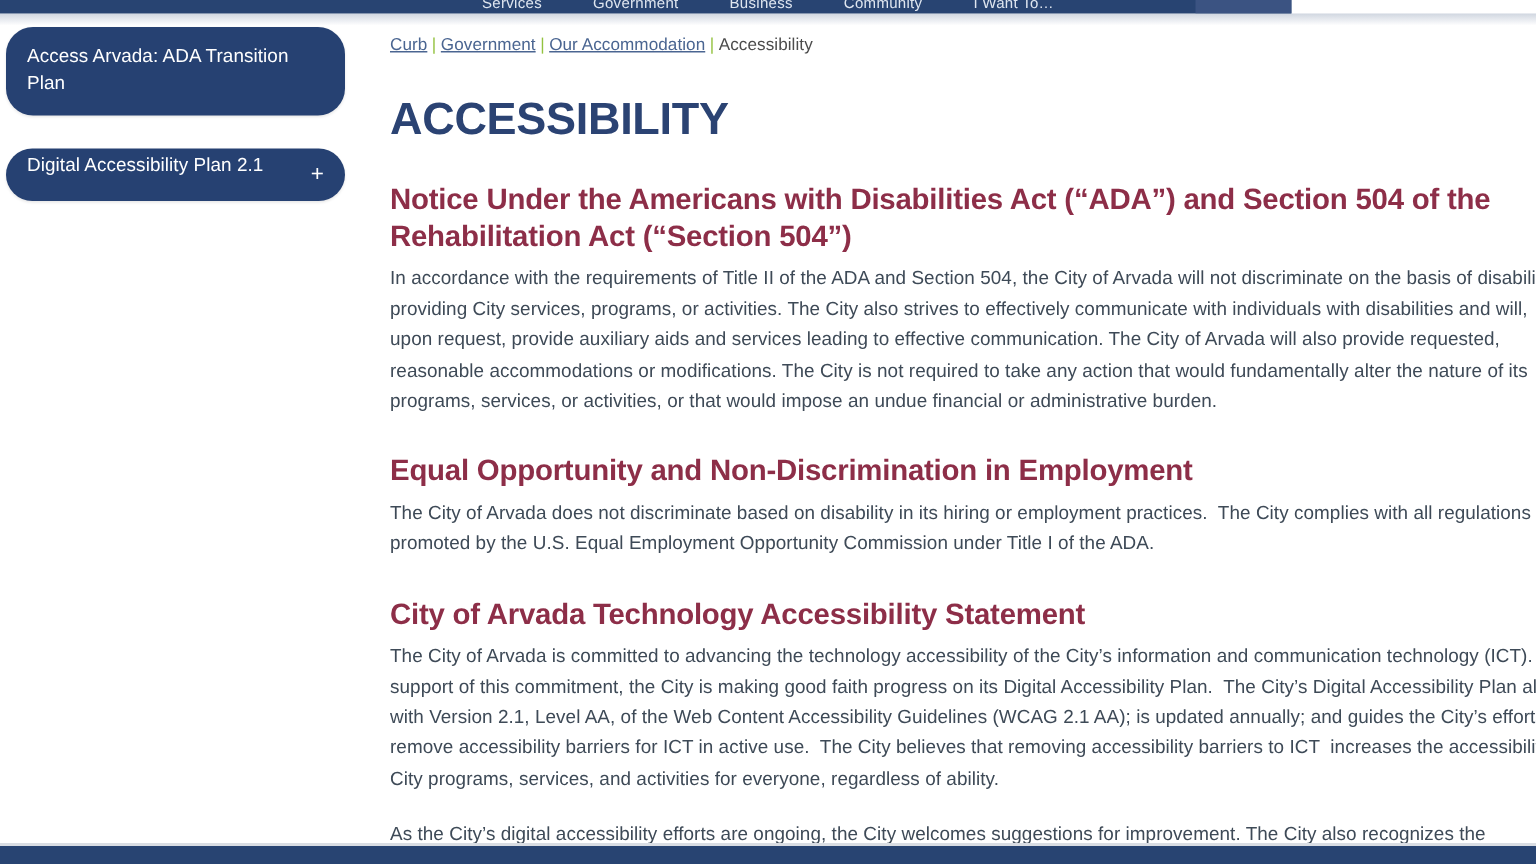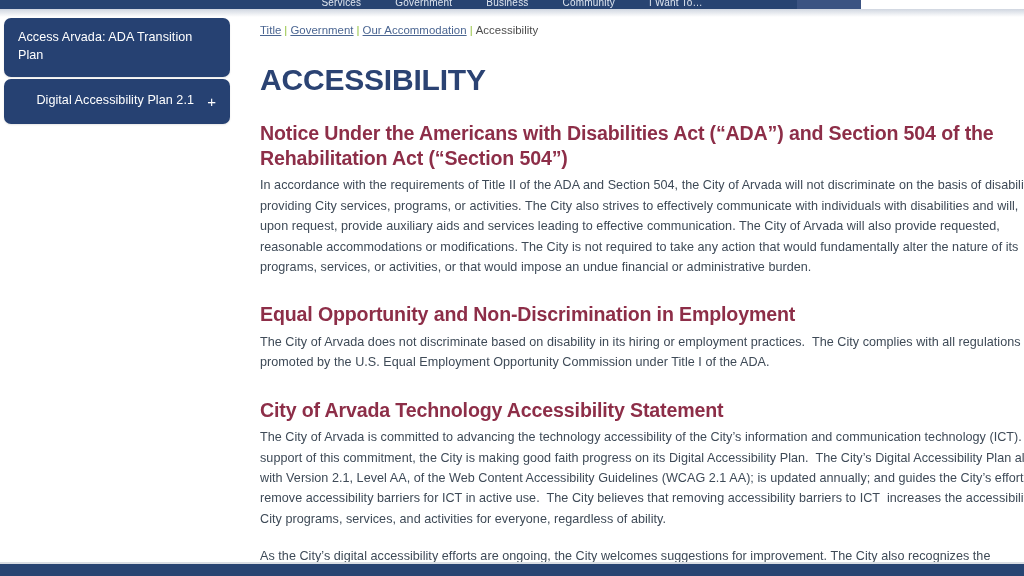--- a/index.html
+++ b/index.html
@@ -73,36 +73,36 @@
   .sidebar {
     position: absolute;
     top: 18px;
     left: 4px;
     width: 226px;
   }
   .side-btn {
     position: relative;
     background: #264172;
     color: #ffffff;
-    border-radius: 7px;
+    border-radius: 18px;
     padding: 11px 14px 12px 14px;
-    margin-bottom: 2px;
+    margin-bottom: 22px;
     font-size: 12.6px;
     line-height: 1.42;
     font-weight: 400;
     letter-spacing: .05px;
     box-shadow: 0 1px 2px rgba(0,0,0,0.10);
     cursor: pointer;
     min-height: 30px;
   }
   .side-btn-label {
     display: block;
     padding-right: 22px;
   }
-  .side-btn.collapsed { padding-top: 13px; padding-bottom: 14px; text-align: right; }
+  .side-btn.collapsed { padding-top: 3px; padding-bottom: 14px; }
   .side-plus {
     position: absolute;
     right: 14px;
     top: 50%;
     transform: translateY(-50%);
     color: #ffffff;
     font-size: 15px;
     line-height: 1;
     font-weight: 400;
   }
@@ -212,21 +212,21 @@
     <div class="side-btn collapsed">
       <span class="side-btn-label">Digital Accessibility Plan 2.1</span>
       <span class="side-plus">+</span>
     </div>
 
   </div>
 
   <div class="main">
 
     <div class="breadcrumb">
-      <a href="#">Title</a><span class="sep">|</span><a href="#">Government</a><span class="sep">|</span><a href="#">Our Accommodation</a><span class="sep">|</span><span class="current">Accessibility</span>
+      <a href="#">Curb</a><span class="sep">|</span><a href="#">Government</a><span class="sep">|</span><a href="#">Our Accommodation</a><span class="sep">|</span><span class="current">Accessibility</span>
     </div>
 
     <h1 class="page-title">ACCESSIBILITY</h1>
 
     <h2 class="sec-title">Notice Under the Americans with Disabilities Act (“ADA”) and Section 504 of the Rehabilitation Act (“Section 504”)</h2>
     <p class="body">In accordance with the requirements of Title II of the ADA and Section 504, the City of Arvada will not discriminate on the basis of disability in providing City services, programs, or activities. The City also strives to effectively communicate with individuals with disabilities and will, upon request, provide auxiliary aids and services leading to effective communication. The City of Arvada will also provide requested, reasonable accommodations or modifications. The City is not required to take any action that would fundamentally alter the nature of its programs, services, or activities, or that would impose an undue financial or administrative burden.</p>
 
     <h2 class="sec-title">Equal Opportunity and Non-Discrimination in Employment</h2>
     <p class="body">The City of Arvada does not discriminate based on disability in its hiring or employment practices.  The City complies with all regulations promoted by the U.S. Equal Employment Opportunity Commission under Title I of the ADA.</p>
 

